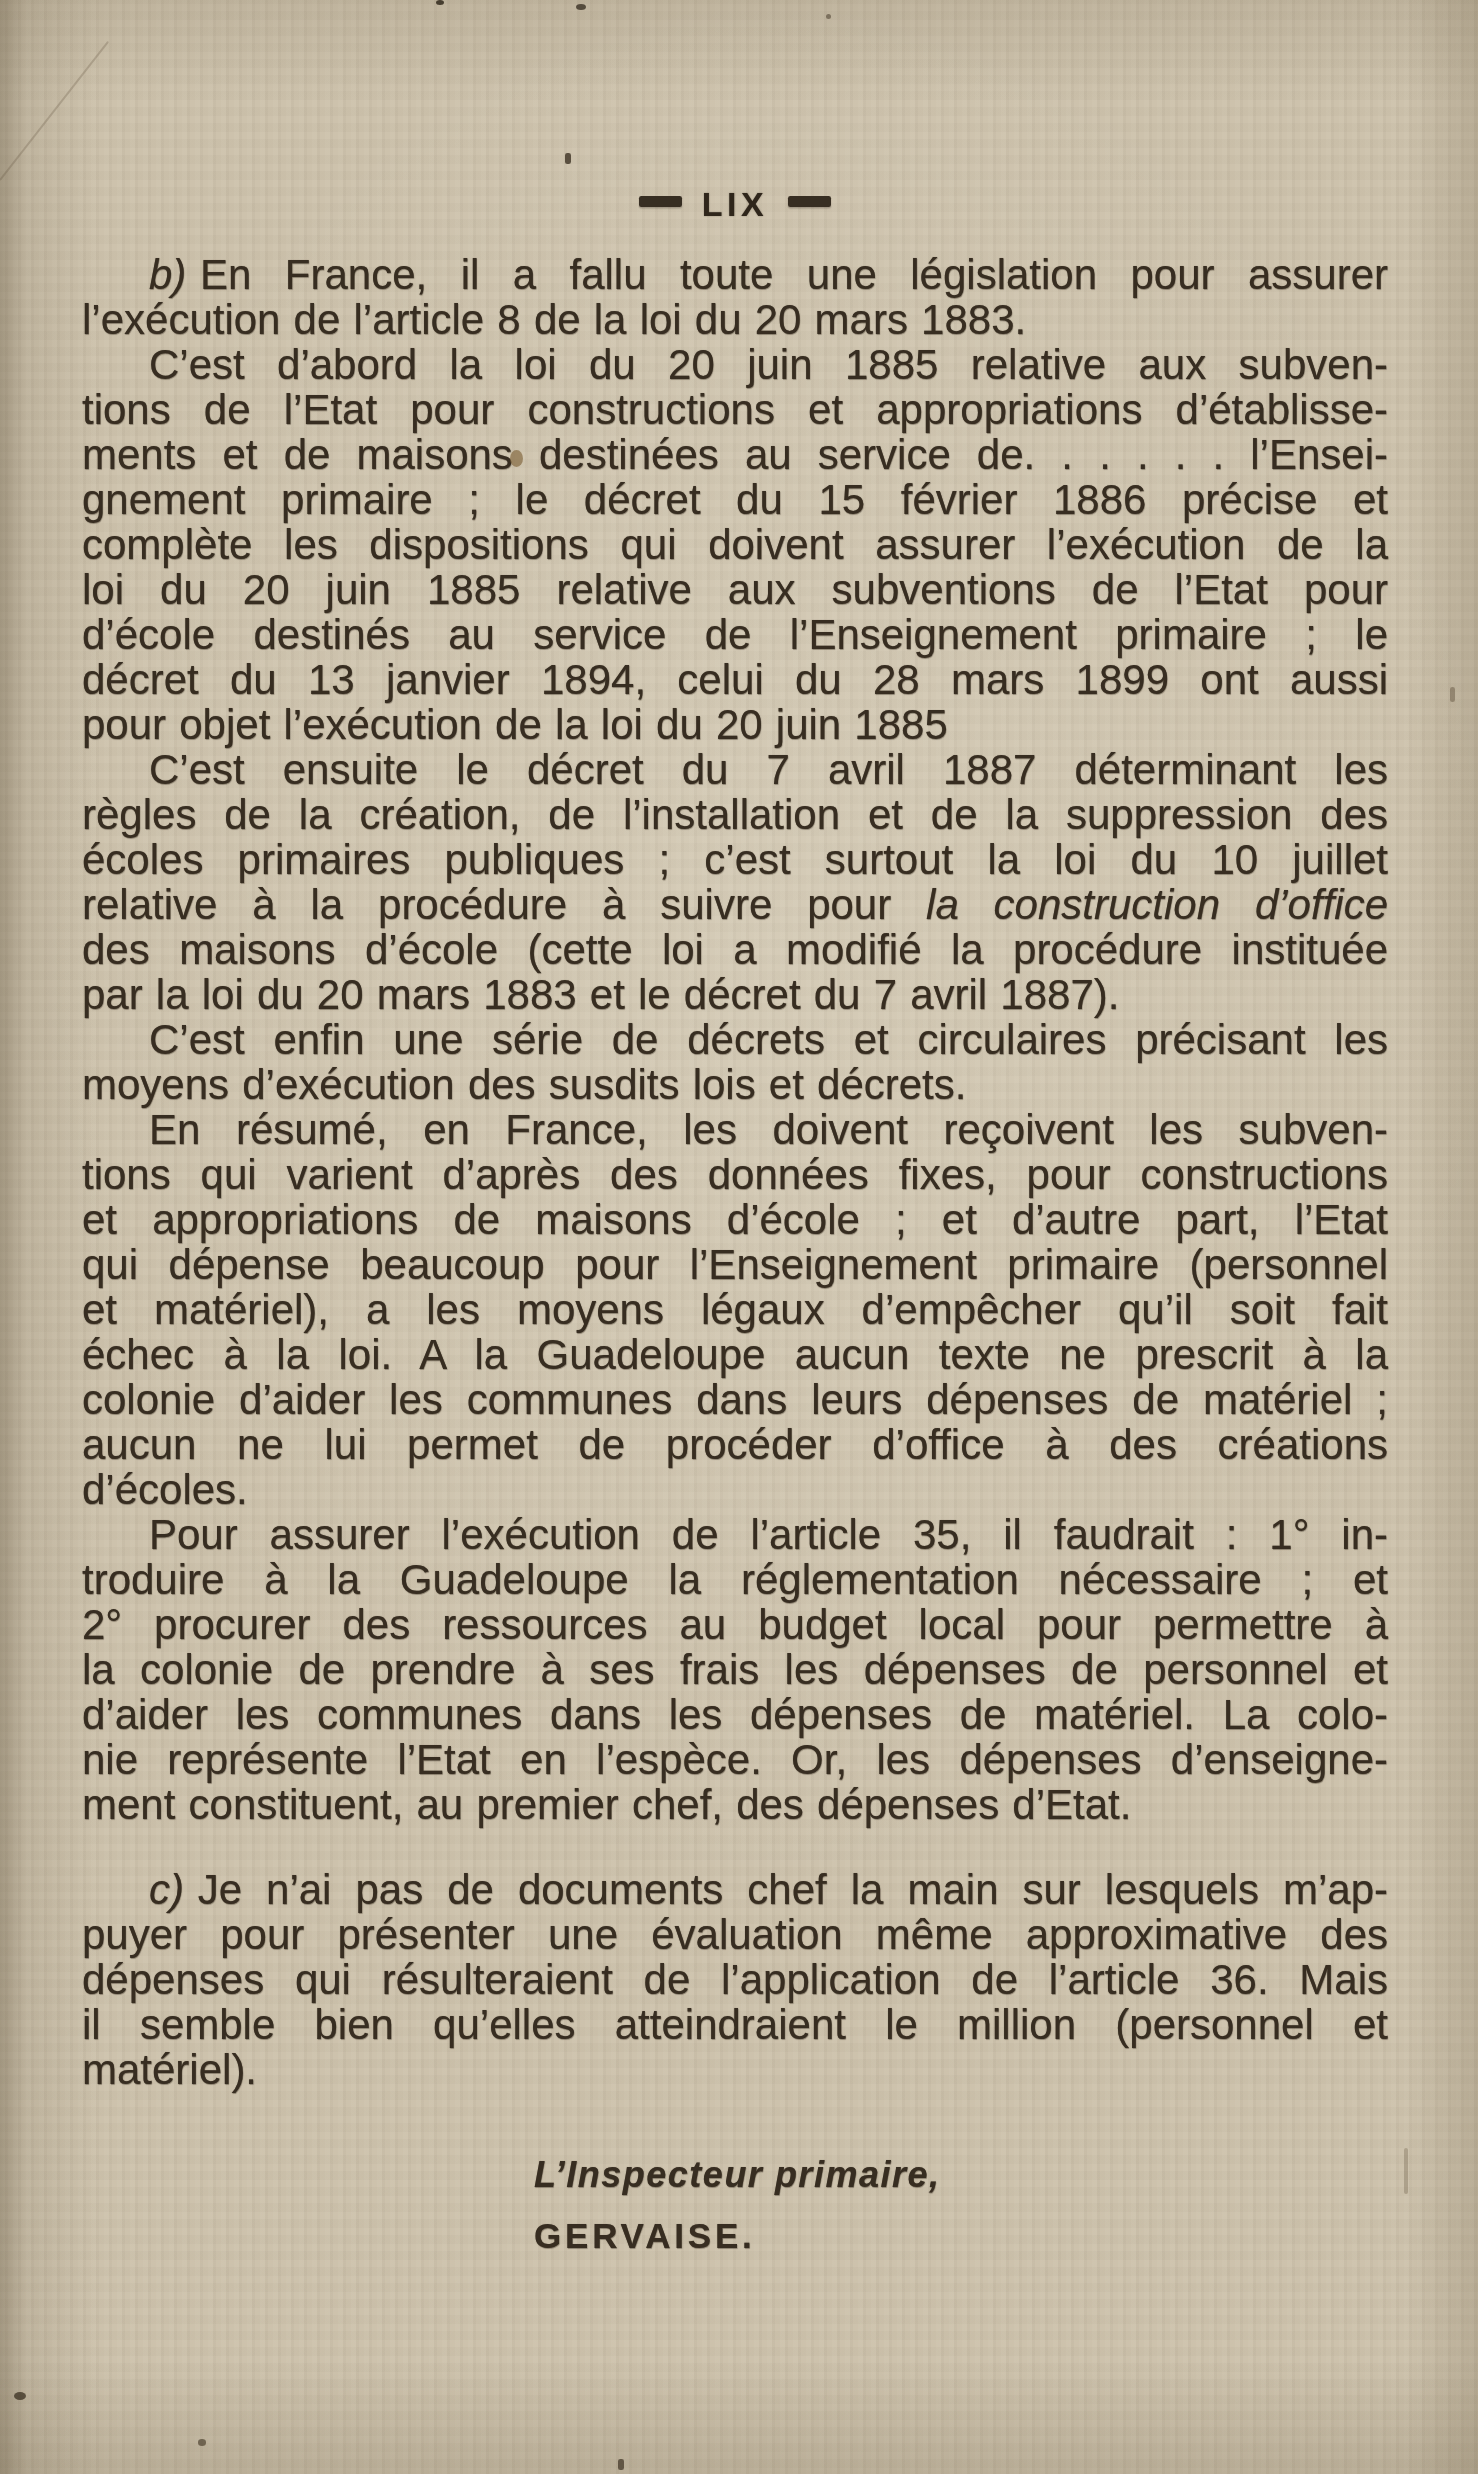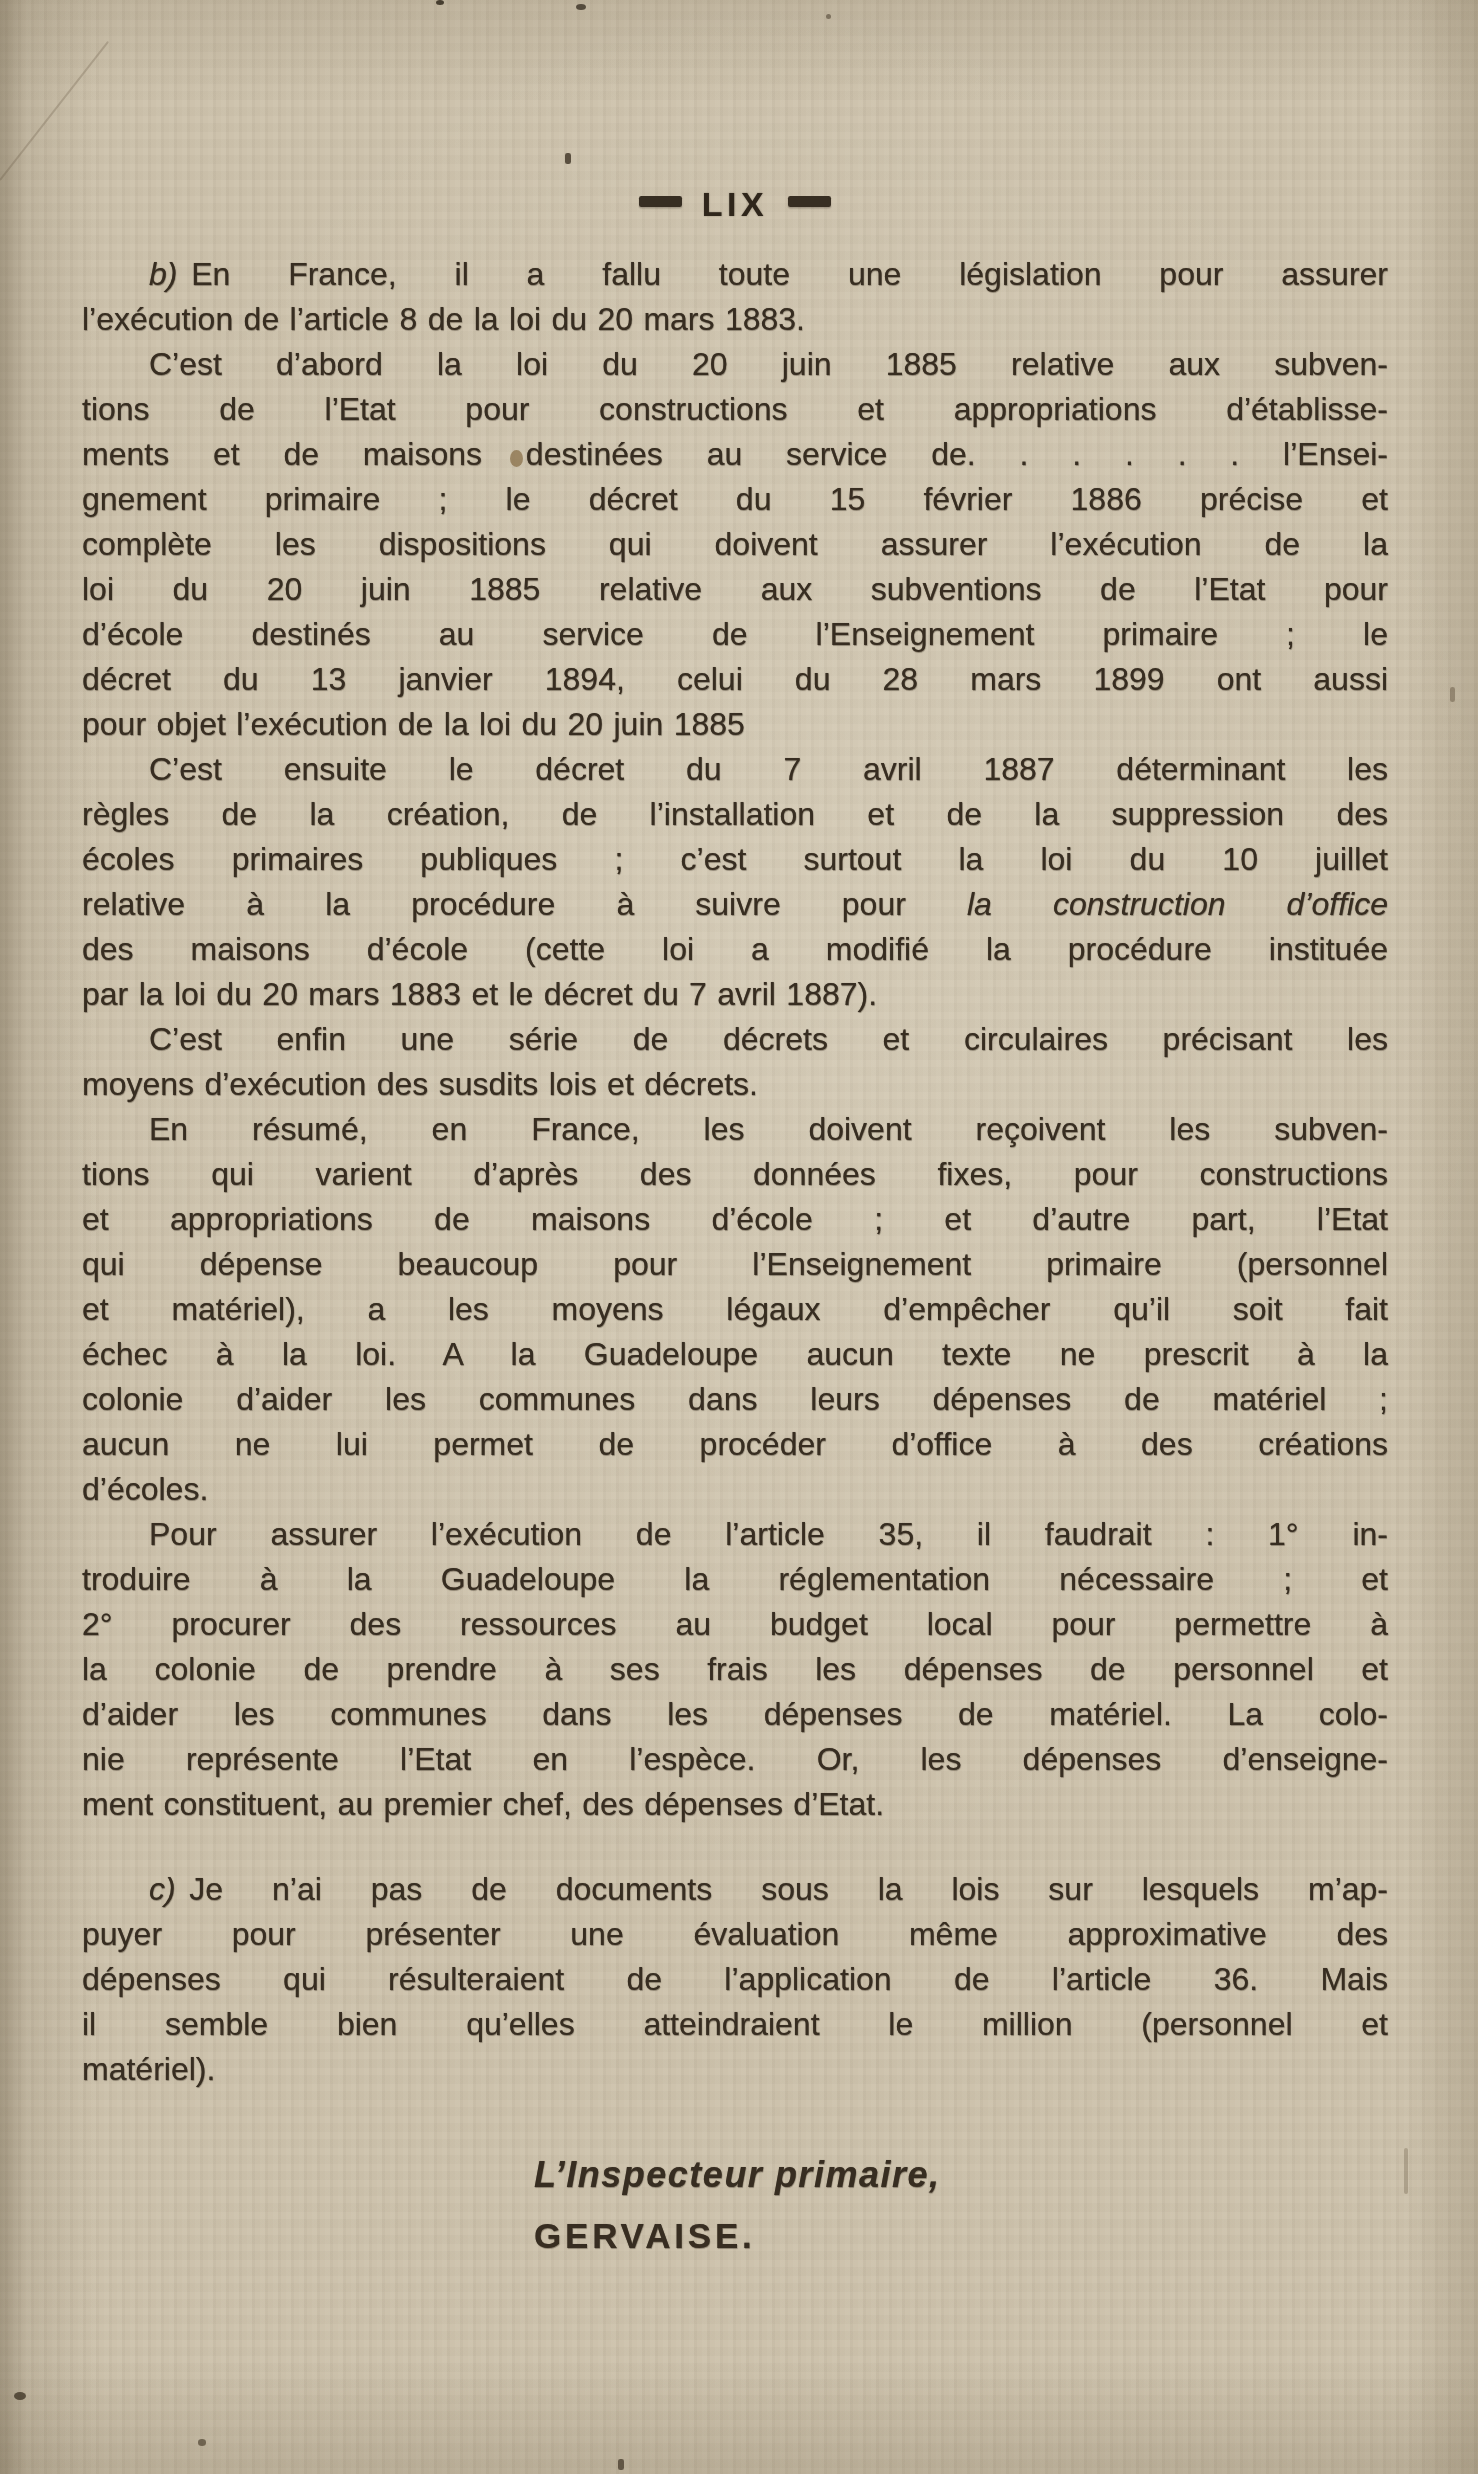--- a/index.html
+++ b/index.html
@@ -46,21 +46,21 @@
     height: 10.7px;
     background: #2b2217;
     border-radius: 2.3px;
     vertical-align: 9.2px;
     margin: 0 20px;
     box-shadow: 0 1.5px 1.5px rgba(43,34,23,0.3);
     opacity: 0.92;
   }
   .body-text {
     margin-top: 27.5px;
-    font-size: 32px;
+    font-size: 42px;
     line-height: 45px;
     text-shadow: 0.5px 0.7px 0.7px rgba(55,45,32,0.38), 0 0 0.8px rgba(55,45,32,0.55);
     word-spacing: 1.5px;
   }
   .para { margin: 0; }
   .para-gap { margin-top: 40px; }
   .line {
     display: block;
     text-align: justify;
     text-align-last: justify;
@@ -163,21 +163,21 @@
         <span class="line first">Pour assurer l’exécution de l’article 35, il faudrait : 1° in-</span>
         <span class="line">troduire à la Guadeloupe la réglementation nécessaire ; et</span>
         <span class="line">2° procurer des ressources au budget local pour permettre à</span>
         <span class="line">la colonie de prendre à ses frais les dépenses de personnel et</span>
         <span class="line">d’aider les communes dans les dépenses de matériel. La colo-</span>
         <span class="line">nie représente l’Etat en l’espèce. Or, les dépenses d’enseigne-</span>
         <span class="line lastline">ment constituent, au premier chef, des dépenses d’Etat.</span>
       </p>
 
       <p class="para para-gap">
-        <span class="line first"><i class="marker">c)</i><span>Je n’ai pas de documents sous la lois sur lesquels m’ap-</span></span>
+        <span class="line first"><i class="marker">c)</i><span>Je n’ai pas de documents chef la main sur lesquels m’ap-</span></span>
         <span class="line">puyer pour présenter une évaluation même approximative des</span>
         <span class="line">dépenses qui résulteraient de l’application de l’article 36. Mais</span>
         <span class="line">il semble bien qu’elles atteindraient le million (personnel et</span>
         <span class="line lastline">matériel).</span>
       </p>
 
     </div>
   </div>
 
   <div class="signature">

